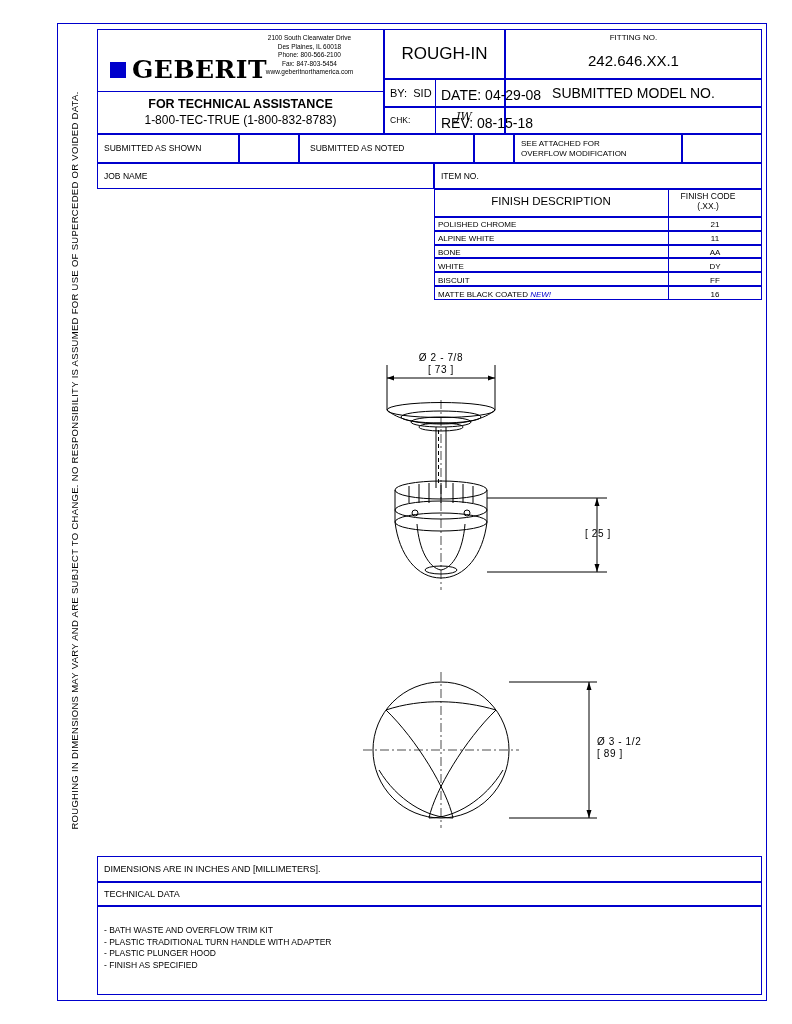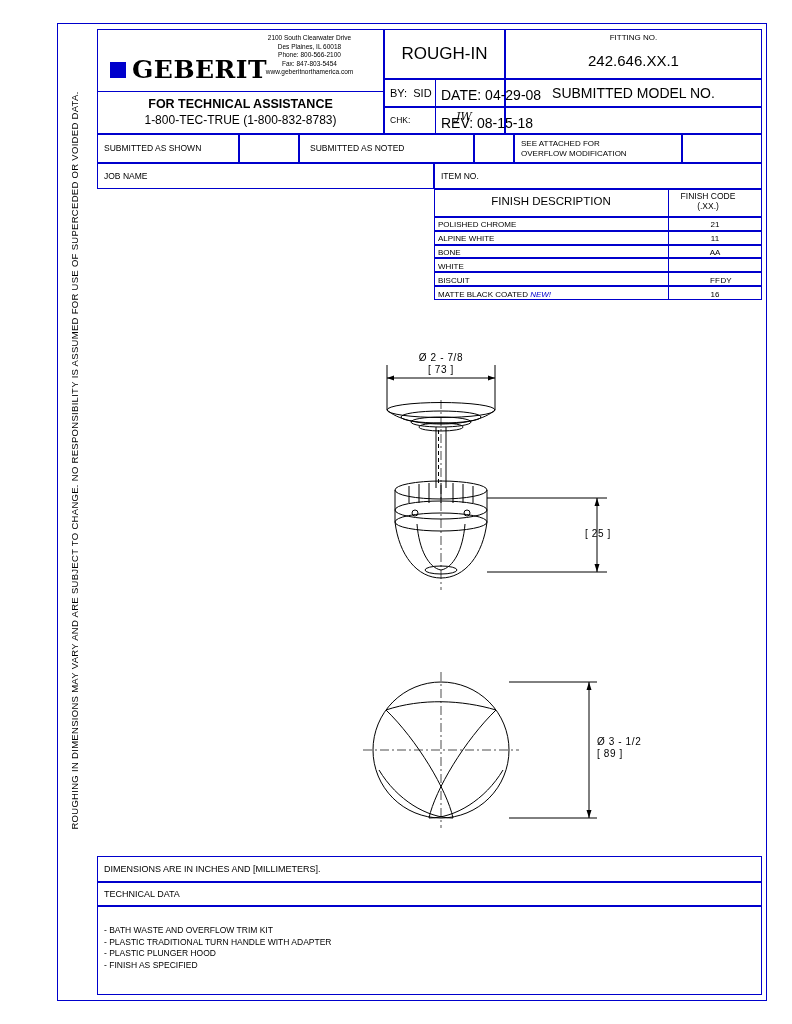--- a/index.html
+++ b/index.html
@@ -242,21 +242,21 @@
   <div class="bl finish-row" style="top:230.8px;"></div>
   <div class="finish-desc" style="top:234px;">ALPINE WHITE</div>
   <div class="finish-code" style="top:234px;">11</div>
 
   <div class="bl finish-row" style="top:244.6px;"></div>
   <div class="finish-desc" style="top:248px;">BONE</div>
   <div class="finish-code" style="top:248px;">AA</div>
 
   <div class="bl finish-row" style="top:258.4px;"></div>
   <div class="finish-desc" style="top:262px;">WHITE</div>
-  <div class="finish-code" style="top:276px;padding-left:11px;">DY</div>
+  <div class="finish-code" style="top:262px;">DY</div>
 
   <div class="bl finish-row" style="top:272.2px;"></div>
   <div class="finish-desc" style="top:276px;">BISCUIT</div>
   <div class="finish-code" style="top:276px;">FF</div>
 
   <div class="bl finish-row" style="top:286px;"></div>
   <div class="finish-desc" style="top:290px;">
     <span>MATTE BLACK COATED</span>
     <span class="new-tag">NEW!</span>
   </div>

